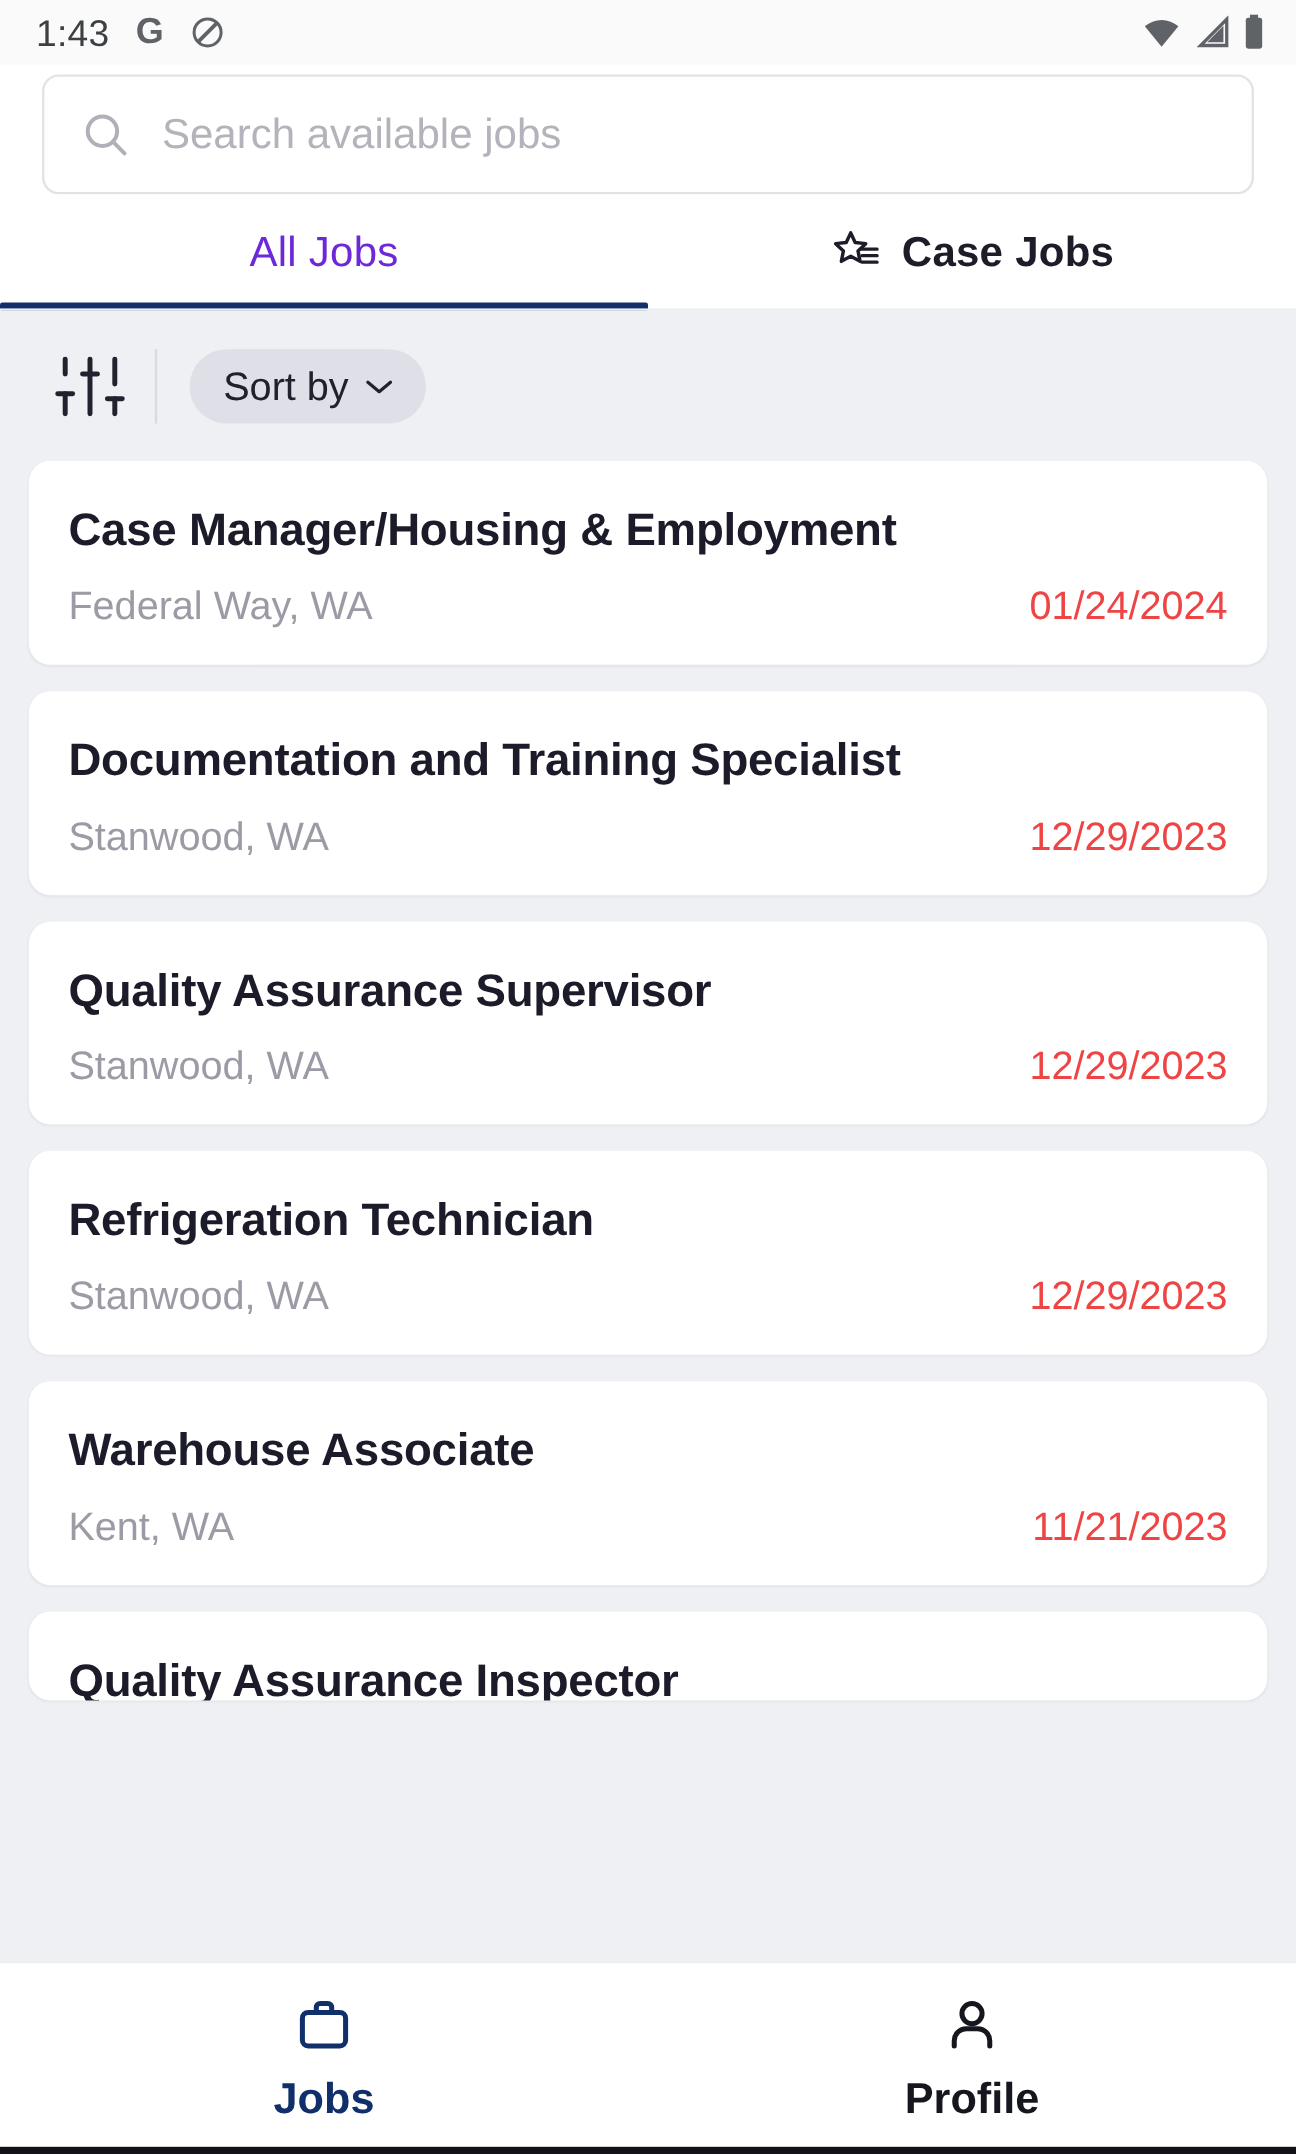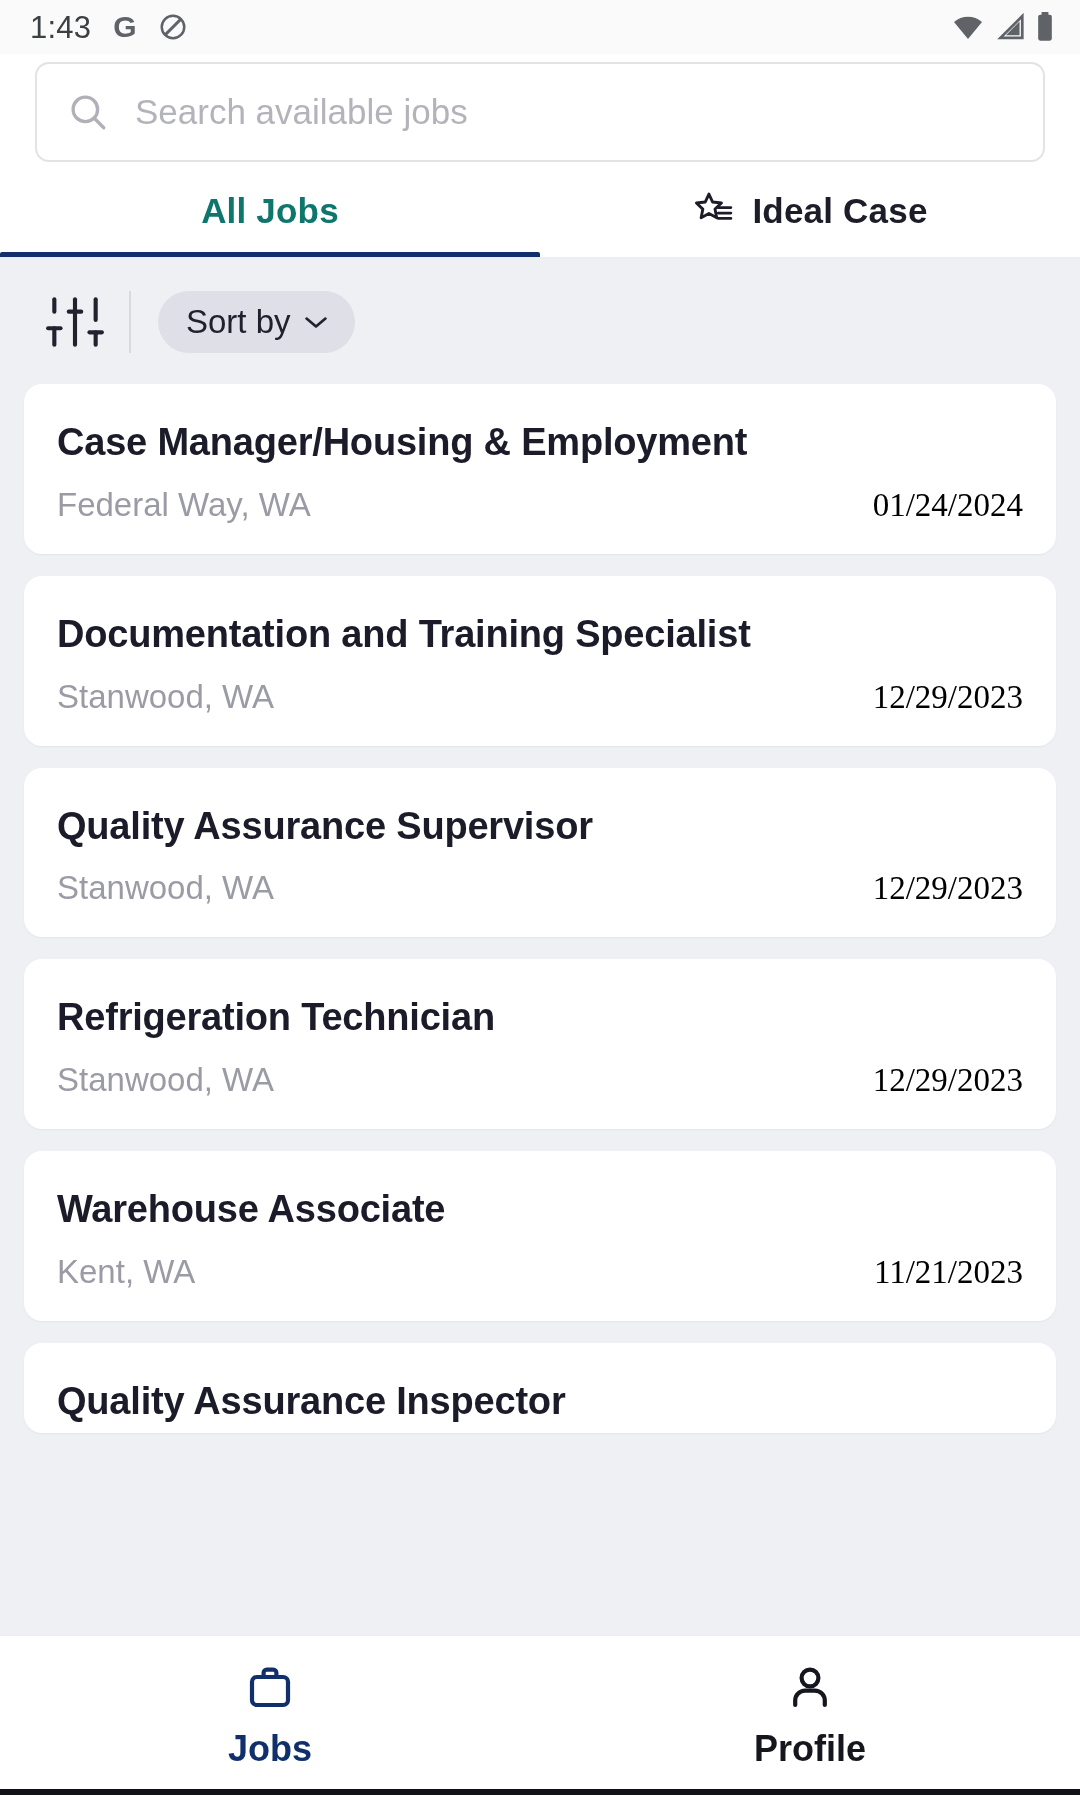--- a/index.html
+++ b/index.html
@@ -78,21 +78,21 @@
   .tab {
     flex: 1 1 50%;
     display: flex;
     align-items: center;
     justify-content: center;
     gap: 16px;
     font-size: 35px;
     letter-spacing: 0.2px;
     position: relative;
   }
-  .tab.active { color: #0f766e; font-weight: 700; }
+  .tab.active { color: #6d28d9; font-weight: 400; }
   .tab.inactive { color: #1d1d29; font-weight: 600; }
   .tab.active::after {
     content: "";
     position: absolute;
     left: 0; right: 0; bottom: 0;
     height: 7px;
     background: #11306b;
     border-radius: 2px;
   }
   .tabs::after {
@@ -173,23 +173,23 @@
     margin-bottom: 22px;
     white-space: nowrap;
   }
   .job-meta {
     display: flex;
     align-items: baseline;
     justify-content: space-between;
     font-size: 33px;
     color: #9b9ba6;
   }
-  .job-date { color: #000000; font-family: Liberation Serif, serif; }
+  .job-date { color: #ef4444; }
   .job-card.clipped {
-    height: 90px;
+    height: 74px;
     overflow: hidden;
     padding-bottom: 0;
   }
 
   
   .bottom-nav {
     flex: 0 0 auto;
     height: 160px;
     background: #ffffff;
     display: flex;
@@ -272,21 +272,21 @@
     <div class="tab active">
       <span>All Jobs</span>
     </div>
     <div class="tab inactive">
       <span>
         <svg class="icon-svg" width="44" height="44" viewBox="0 0 26 26" fill="none" stroke="#1d1d29" stroke-width="1.7" stroke-linejoin="round">
           <path d="M10 3 L12.2 7.7 L17.4 8.3 L13.6 11.9 L14.6 17 L10 14.5 L5.4 17 L6.4 11.9 L2.6 8.3 L7.8 7.7 Z"></path>
           <path d="M15.5 11 H23 M15.5 14.2 H23 M15.5 17.4 H23" stroke-width="1.6" stroke-linecap="round"></path>
         </svg>
       </span>
-      <span>Ideal Case</span>
+      <span>Case Jobs</span>
     </div>
   </div>
 
   <div class="content">
 
     <div class="filter-row">
       <div class="tune-btn">
         <span>
           <svg class="icon-svg" width="62" height="56" viewBox="0 0 30 26" fill="none" stroke="#22222e" stroke-width="2" stroke-linecap="round">
             <path d="M5 2 V8"></path>

